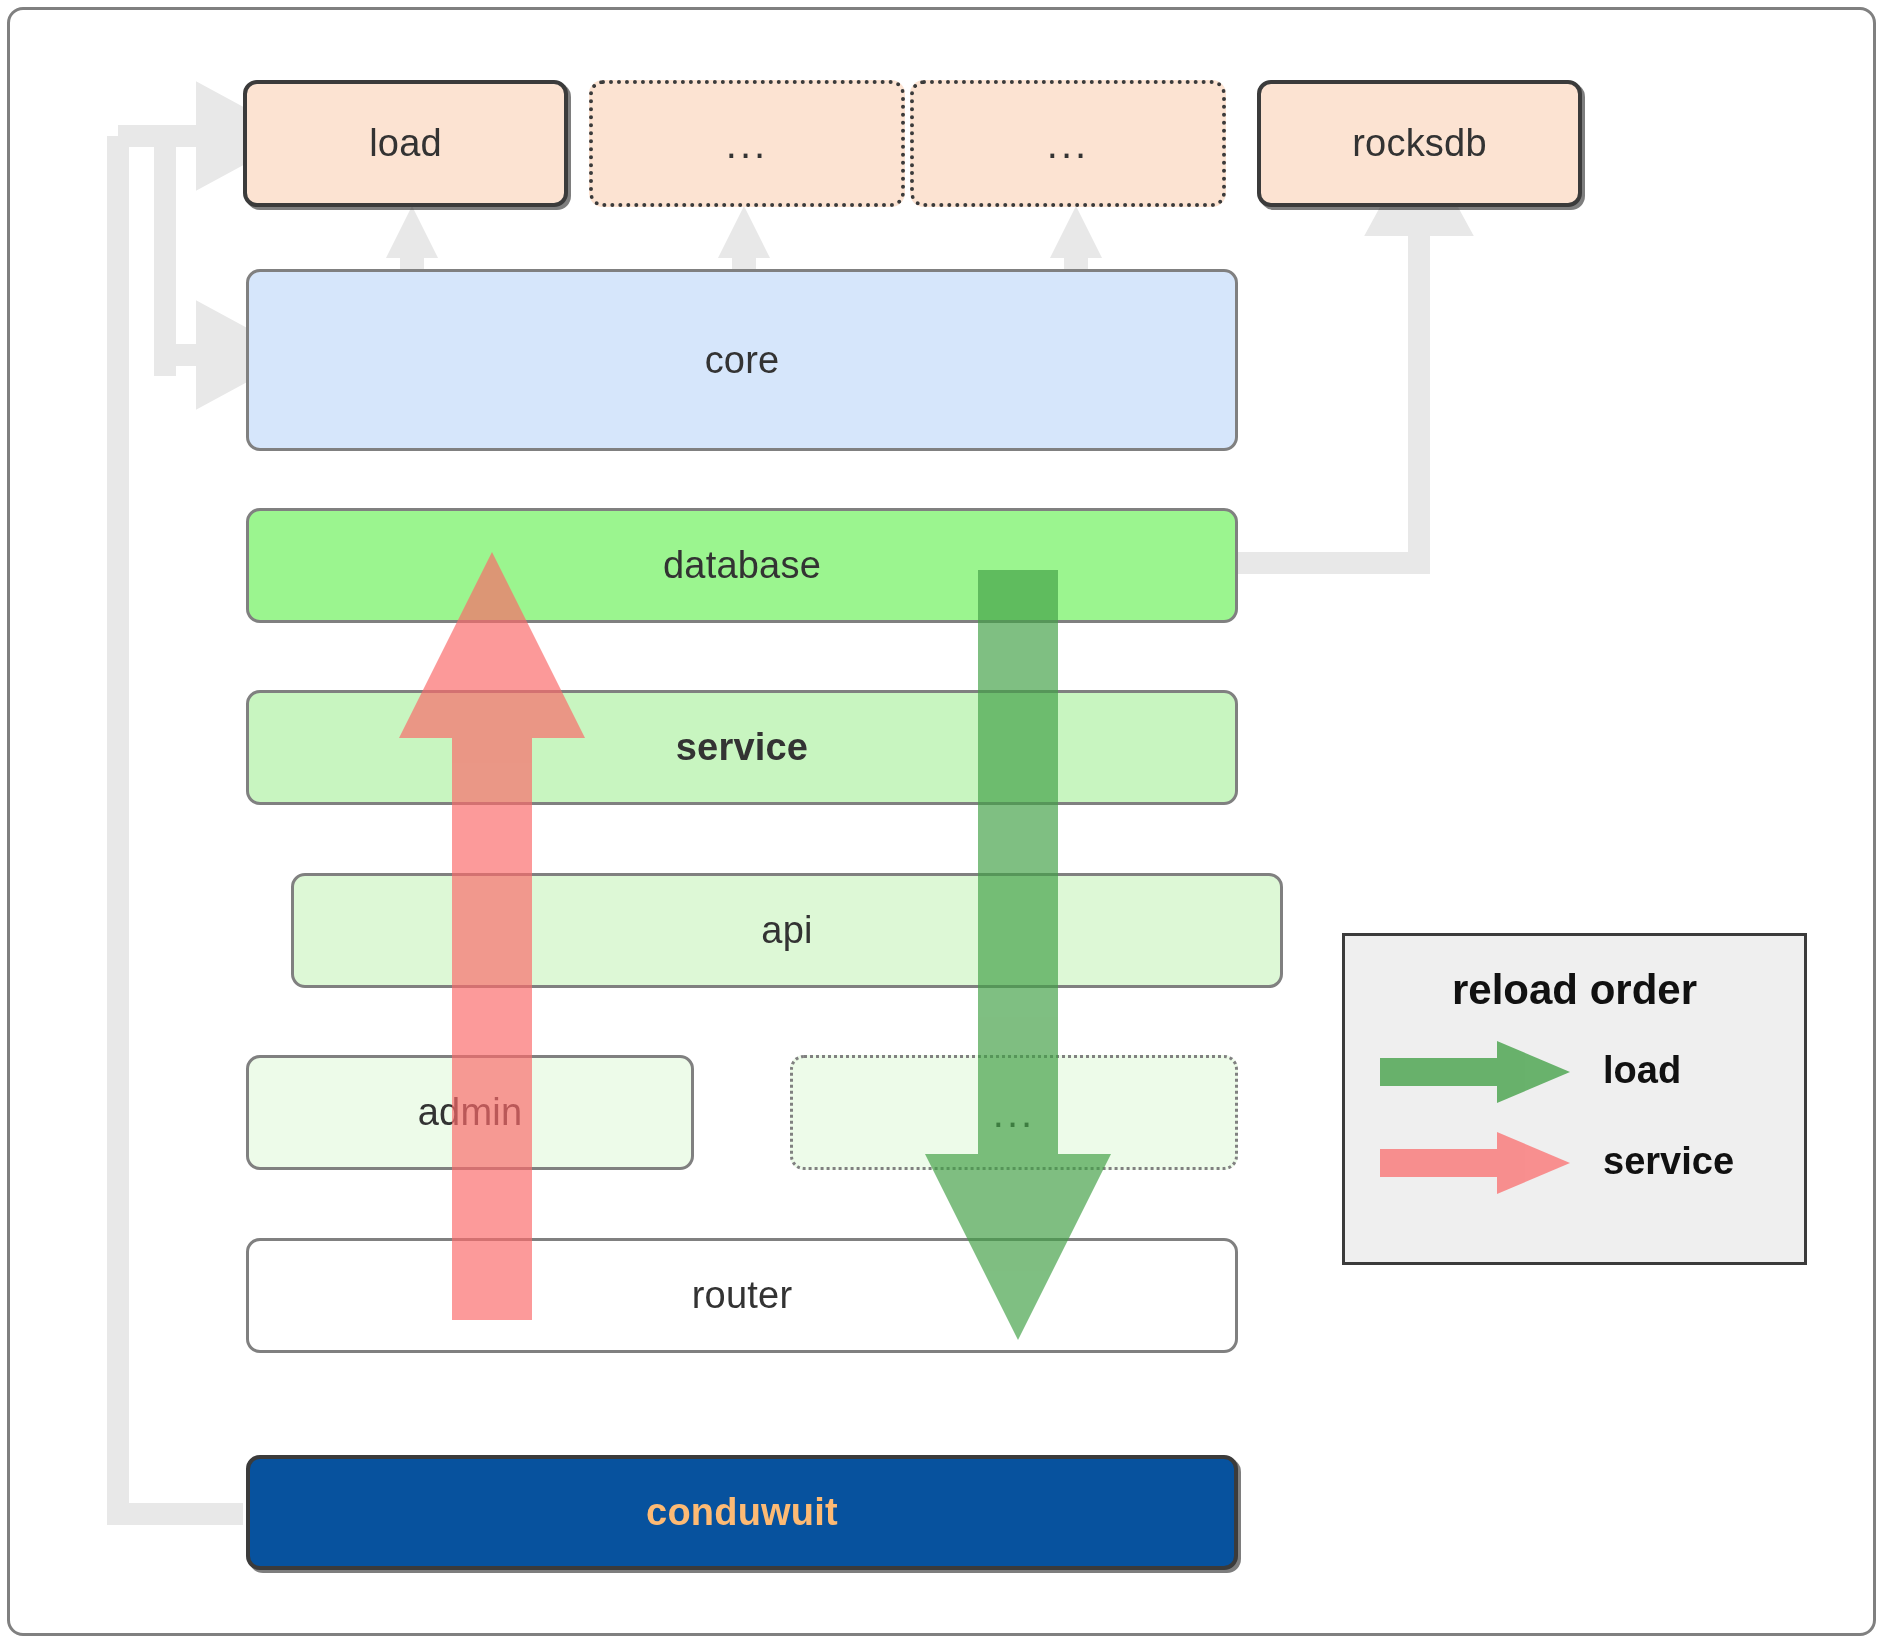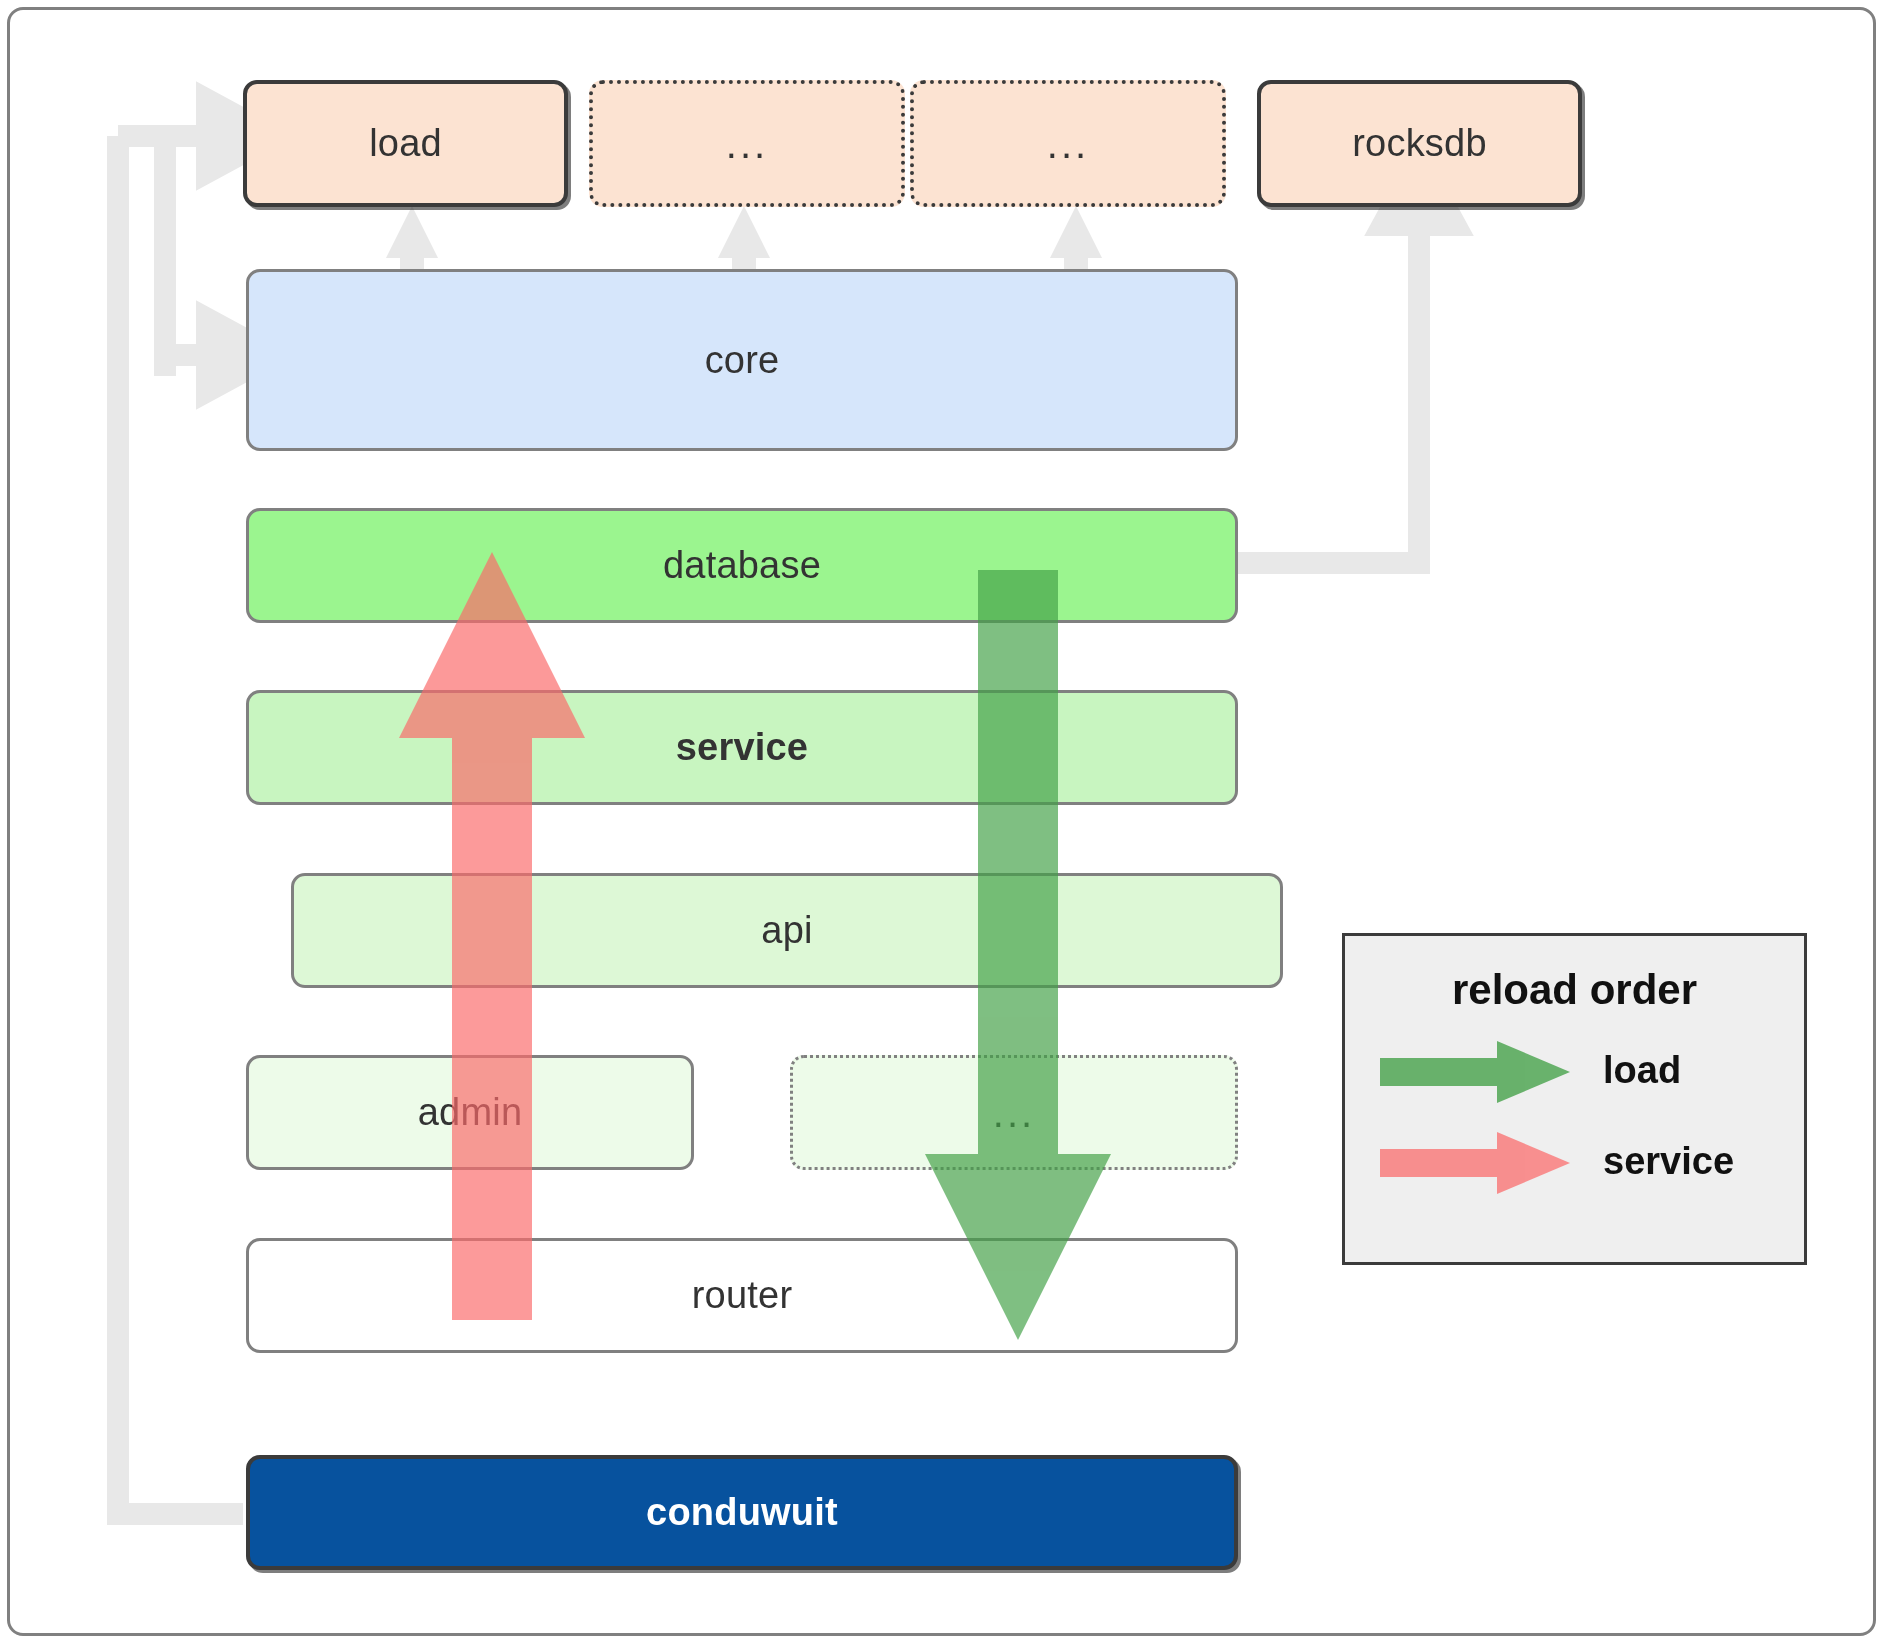--- a/index.html
+++ b/index.html
@@ -29,21 +29,21 @@
   .box.solid-gray{border:3px solid #808080;}
   .box.dotted-gray{border:3px dotted #808080;}
   .box.shadow-dark{box-shadow:3px 3px 0 0 rgba(20,20,20,.55);}
   .peach{background:#fce3d2;}
   .blue{background:#d6e6fb;}
   .green1{background:#9bf58f;}
   .green2{background:#c8f5c0;}
   .green3{background:#ddf8d6;}
   .green4{background:#edfbe9;}
   .white{background:#ffffff;}
-  .navy{background:#07529e;color:#ffffff;font-weight:bold;}
+  .navy{background:#07529e;color:#fdba74;font-weight:bold;}
   .dots{font-size:40px;line-height:0;letter-spacing:3px;}
   .legend{
     position:absolute;
     background:#efefef;border:3px solid #3b3b3b;box-sizing:border-box;
   }
   .legend-title{
     position:absolute;left:0;right:0;top:30px;
     text-align:center;font-size:42px;color:#111111;
   }
   .legend-label{

